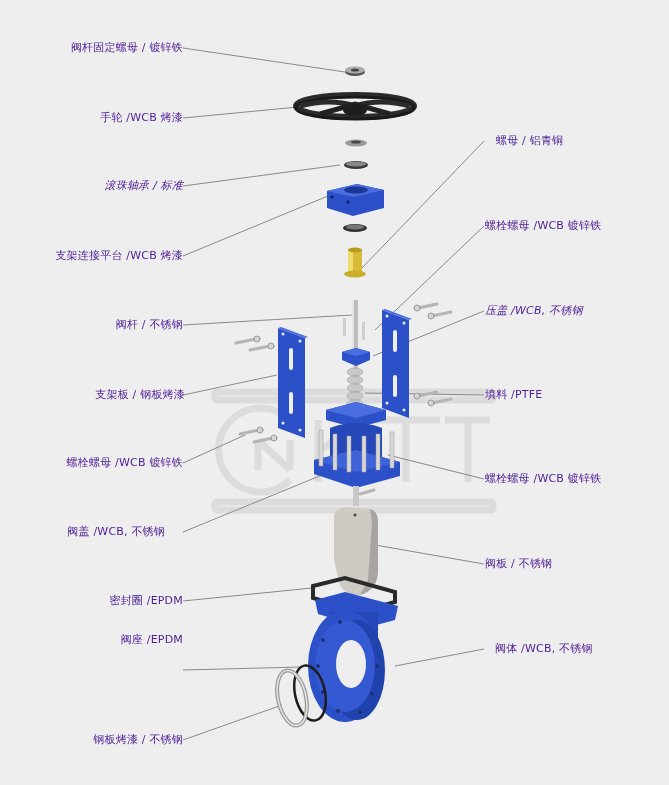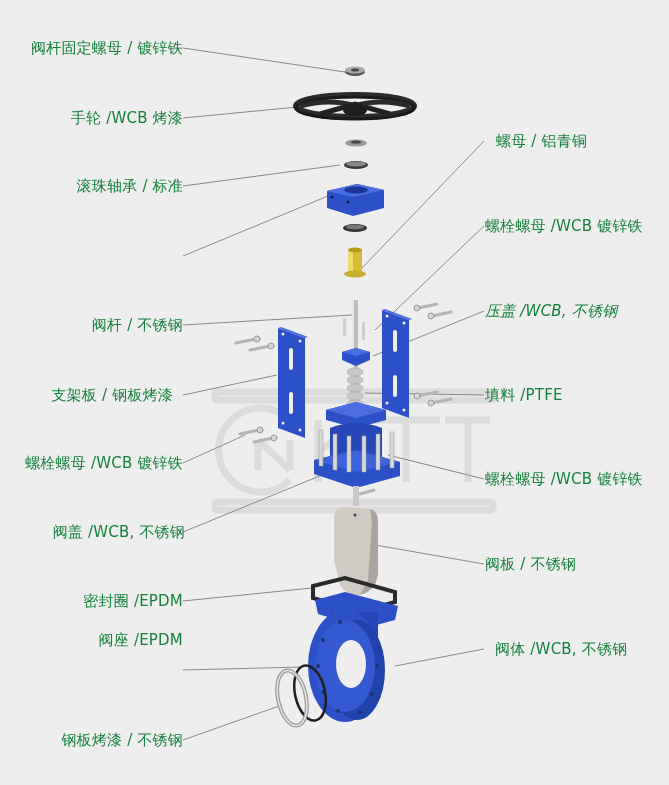--- a/index.html
+++ b/index.html
@@ -6,22 +6,22 @@
   body {
     width: 669px; height: 785px; overflow: hidden;
     background: #eeeeee;
     font-family: "DejaVu Sans", "Liberation Sans", sans-serif;
     position: relative;
   }
   .stage { position: absolute; left: 0; top: 0; width: 669px; height: 785px; }
   svg.art { position: absolute; left: 0; top: 0; }
   .label {
     position: absolute;
-    font-size: 15px;
-    color: #15803d;
+    font-size: 11px;
+    color: #4c1d95;
     white-space: nowrap;
     line-height: 16px;
     letter-spacing: 0.2px;
   }
   .label.left { text-align: right; }
   .label.right { text-align: left; }
 </style>
 </head>
 <body>
 
@@ -220,25 +220,26 @@
 
     <g fill="none">
       <ellipse cx="310" cy="693" rx="15" ry="28" stroke="#1e1e1e" stroke-width="2.5" transform="rotate(-12 310 693)"></ellipse>
       <ellipse cx="292" cy="698" rx="14" ry="28" stroke="#9a9a9a" stroke-width="4" transform="rotate(-12 292 698)"></ellipse>
       <ellipse cx="292" cy="698" rx="14" ry="28" stroke="#e5e5e5" stroke-width="1.5" transform="rotate(-12 292 698)"></ellipse>
     </g>
   </svg>
 
   <div class="label left" style="right:486px; top:40px;">阀杆固定螺母 / 镀锌铁</div>
   <div class="label left" style="right:486px; top:110px;">手轮 /WCB 烤漆</div>
-  <div class="label left" style="right:486px; top:178px;">滚珠轴承 / 标准</div>
+  <div class="label left" style="right:486px; top:178px;font-style:italic;">滚珠轴承 / 标准</div>
+  <div class="label left" style="right:486px; top:248px;">支架连接平台 /WCB 烤漆</div>
   <div class="label left" style="right:486px; top:317px;margin-left:12px;">阀杆 / 不锈钢</div>
-  <div class="label left" style="right:496px; top:387px;margin-left:44px;">支架板 / 钢板烤漆</div>
+  <div class="label left" style="right:484px; top:387px;margin-left:44px;">支架板 / 钢板烤漆</div>
   <div class="label left" style="right:486px; top:455px;">螺栓螺母 /WCB 镀锌铁</div>
-  <div class="label left" style="right:484px; top:524px;text-align:center;">阀盖 /WCB, 不锈钢</div>
+  <div class="label left" style="right:504px; top:524px;text-align:center;">阀盖 /WCB, 不锈钢</div>
   <div class="label left" style="right:486px; top:593px;">密封圈 /EPDM</div>
   <div class="label left" style="right:486px; top:632px;">阀座 /EPDM</div>
   <div class="label left" style="right:486px; top:732px;">钢板烤漆 / 不锈钢</div>
 
   <div class="label right" style="left:496px; top:133px;">螺母 / 铝青铜</div>
   <div class="label right" style="left:485px; top:218px;">螺栓螺母 /WCB 镀锌铁</div>
   <div class="label right" style="left:485px; top:303px;font-style:italic;">压盖 /WCB, 不锈钢</div>
   <div class="label right" style="left:485px; top:387px;">填料 /PTFE</div>
   <div class="label right" style="left:485px; top:471px;">螺栓螺母 /WCB 镀锌铁</div>
   <div class="label right" style="left:485px; top:556px;">阀板 / 不锈钢</div>

